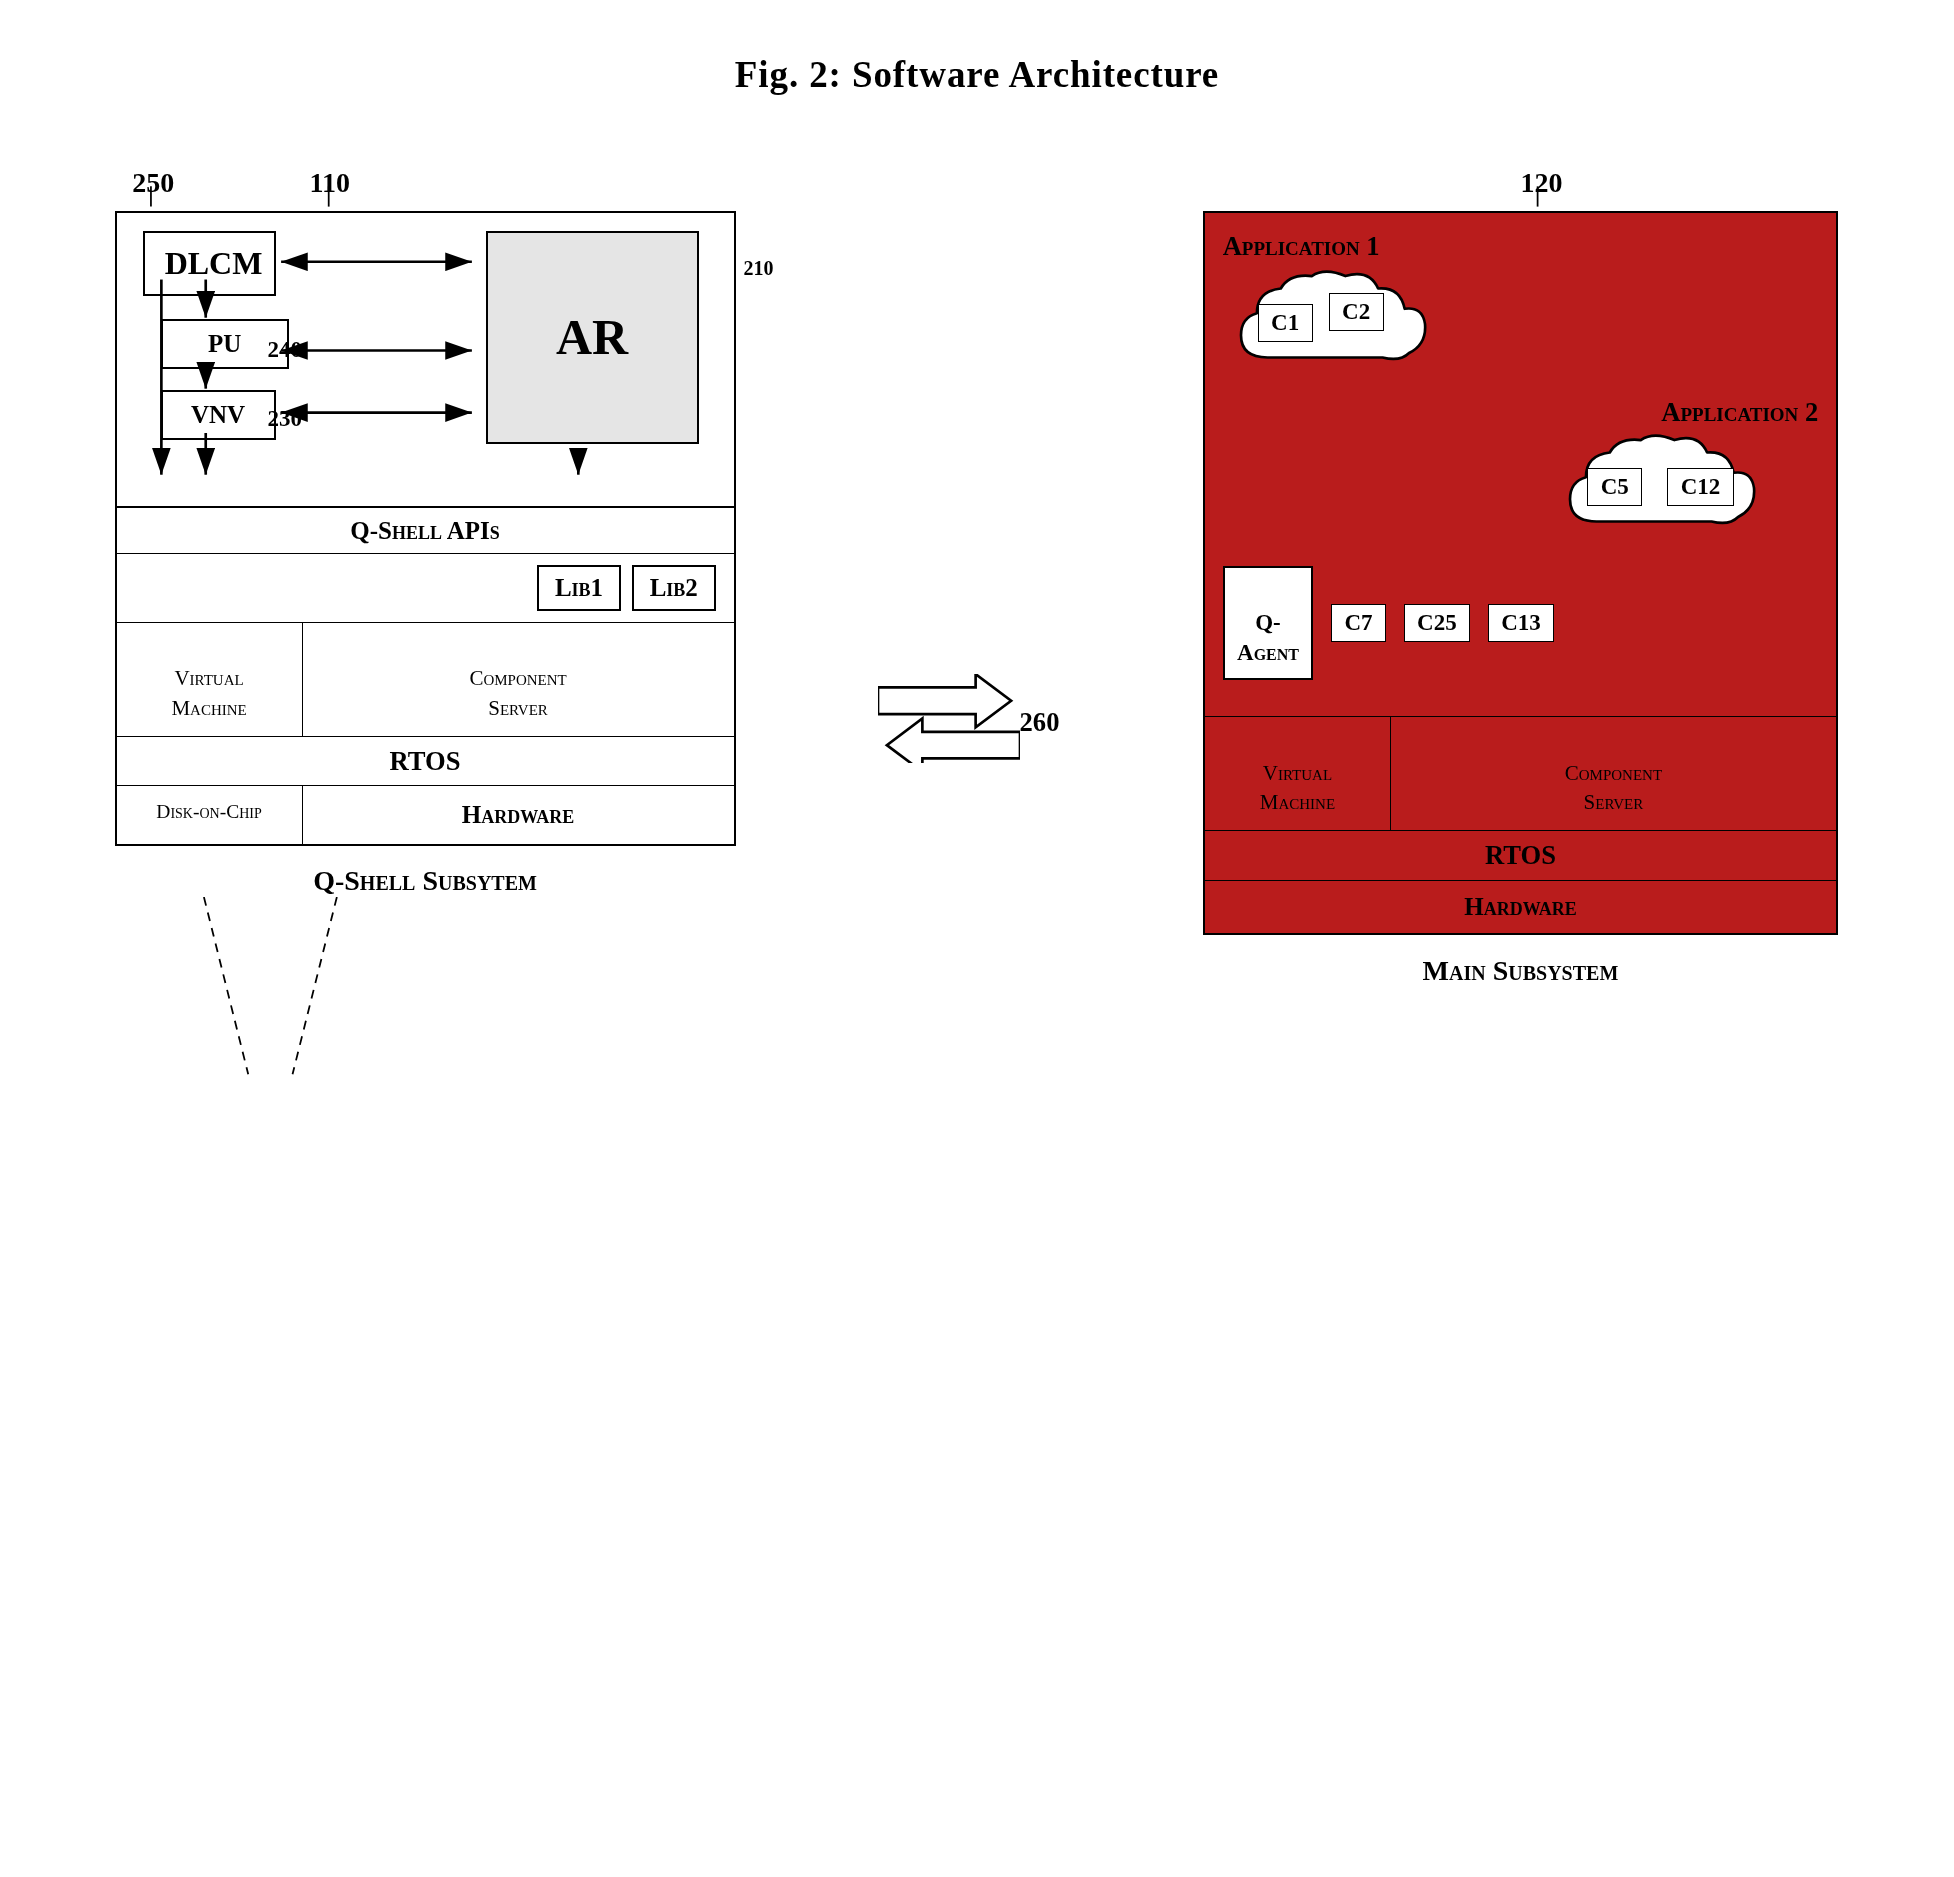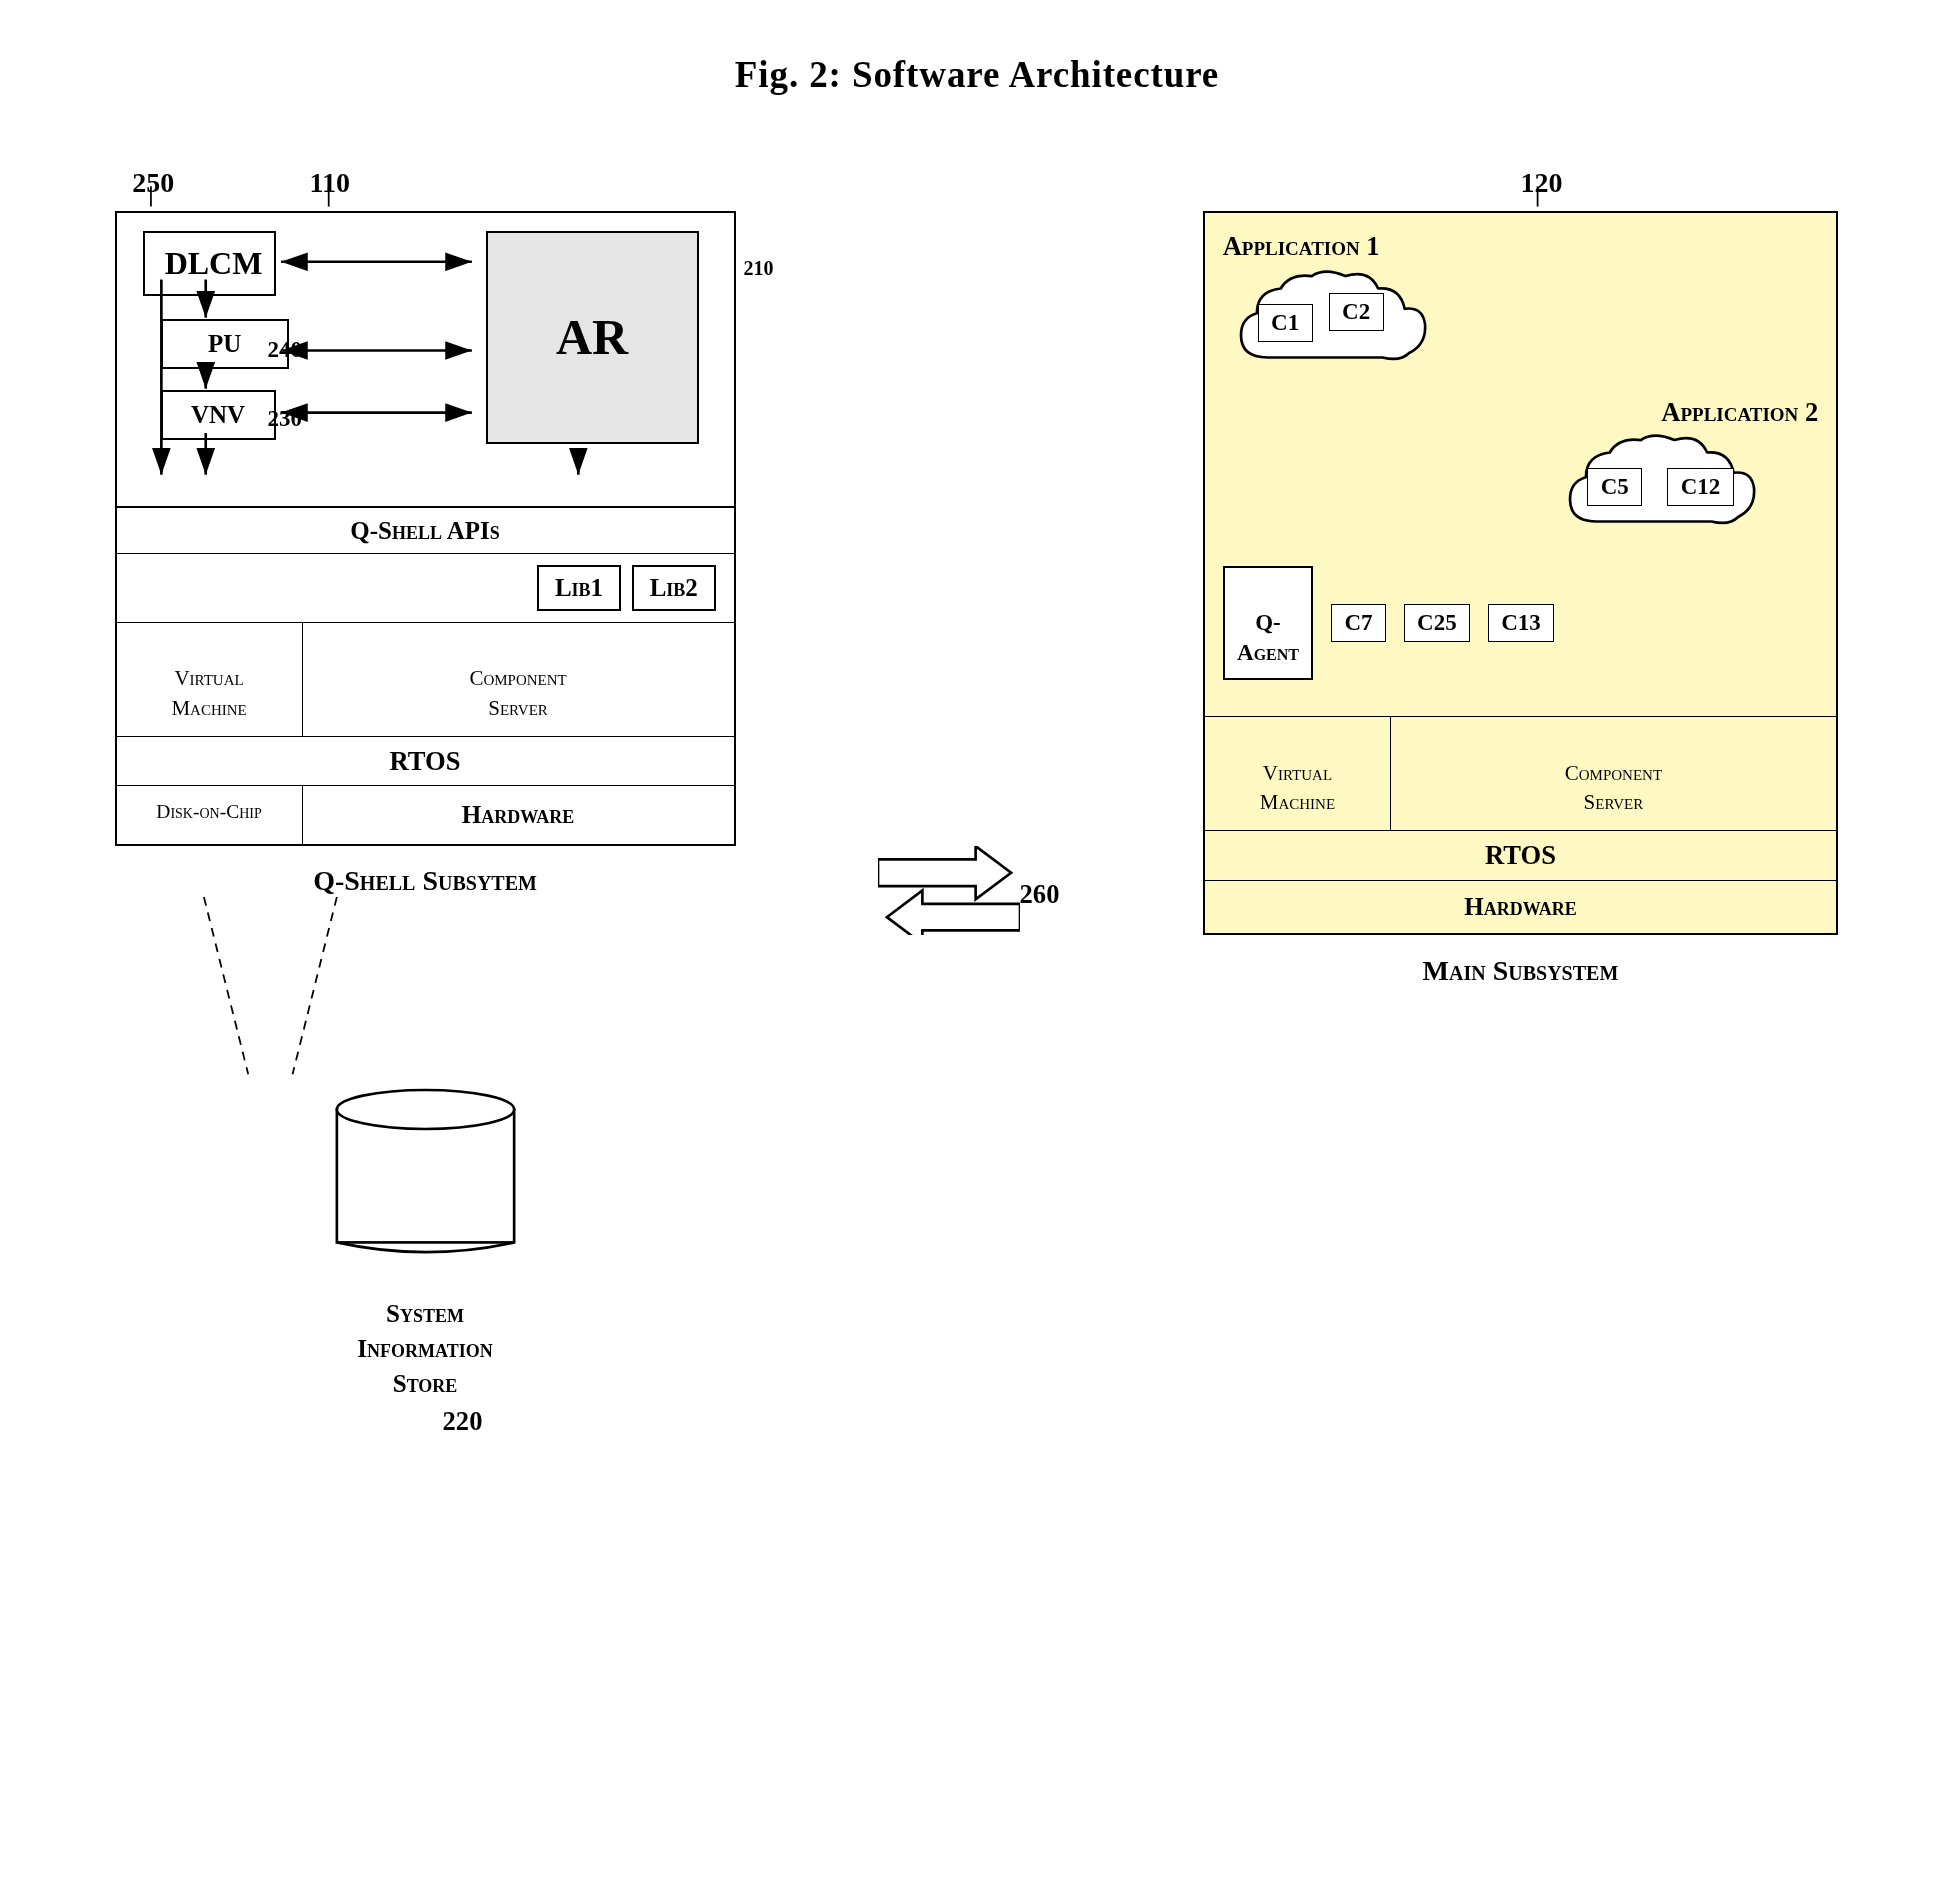--- a/index.html
+++ b/index.html
@@ -141,36 +141,20 @@
 
       </div>
 
       <div style="font-size:28px; font-variant:small-caps; font-weight:bold; margin-top:19.5px; text-align:center;">Q-Shell Subsytem</div>
 
       <svg style="width:621px; height:195px; margin-top:0;" viewBox="0 0 700 220" width="621" height="195">
         <line x1="100" y1="0" x2="150" y2="200" stroke="#000" stroke-width="2" stroke-dasharray="10,8"></line>
         <line x1="250" y1="0" x2="200" y2="200" stroke="#000" stroke-width="2" stroke-dasharray="10,8"></line>
       </svg>
 
-      <div style="display:flex; flex-direction:column; align-items:center; margin-top:-17.7px;">
-        <svg width="213" height="195" viewBox="0 0 240 220">
-
-          <rect x="20" y="40" width="200" height="150" fill="#fff" stroke="#000" stroke-width="3"></rect>
-
-          <ellipse cx="120" cy="40" rx="100" ry="22" fill="#fff" stroke="#000" stroke-width="3"></ellipse>
-
-          <path d="M20,190 Q120,212 220,190" fill="none" stroke="#000" stroke-width="3"></path>
-        </svg>
-        <div style="font-size:25px; font-variant:small-caps; font-weight:bold; text-align:center; line-height:1.4; margin-top:-8.9px; white-space:pre-line;">
-          <span style="white-space:pre-line;">System
-Information
-Store</span>
-        </div>
-        <div style="font-size:26.6px; font-weight:bold; margin-top:5.3px; text-align:left; width:213px; padding-left:124px;">220</div>
-      </div>
 
     </div>
 
     <div style="display:flex; align-items:center; justify-content:flex-start; padding-top:177px; position:relative;">
       <svg width="142" height="89" viewBox="0 0 160 100">
         <defs>
           <marker id="bah" markerWidth="12" markerHeight="9" refX="12" refY="4.5" orient="auto">
             <polygon points="0 0, 12 4.5, 0 9" fill="#000"></polygon>
           </marker>
           <marker id="bah2" markerWidth="12" markerHeight="9" refX="0" refY="4.5" orient="auto">
@@ -188,21 +172,21 @@
 
     <div style="display:flex; flex-direction:column; align-items:center; position:relative;">
 
       <div style="position:relative; width:638px; height:44px;">
         <span style="position:absolute; left:319px; top:0; font-size:28px; font-weight:bold;">120</span>
         <svg style="position:absolute; left:0; top:0; width:638px; height:44px;" viewBox="0 0 720 50" width="638" height="44">
           <line x1="380" y1="22" x2="380" y2="45" stroke="#000" stroke-width="2"></line>
         </svg>
       </div>
 
-      <div style="border:2.7px solid #000; width:635px; background:#fef9c3; position:relative;">
+      <div style="border:2.7px solid #000; width:635px; background:#b91c1c; position:relative;">
 
         <div style="padding:17.7px;">
 
           <div style="font-size:26.6px; font-weight:bold; font-variant:small-caps; margin-bottom:7px;">Application 1</div>
 
           <div style="position:relative; margin-bottom:8.9px;">
             <svg width="266" height="115" viewBox="0 0 300 130">
 
               <path d="M50,100 Q20,100 20,75 Q20,55 38,50 Q38,25 65,22 Q75,5 100,8 Q115,-2 138,8 Q165,0 175,22 Q200,20 205,45 Q225,42 228,62 Q230,85 210,95 Q200,105 180,100 Z" fill="#fff" stroke="#000" stroke-width="3" stroke-linejoin="round"></path>
             </svg>

